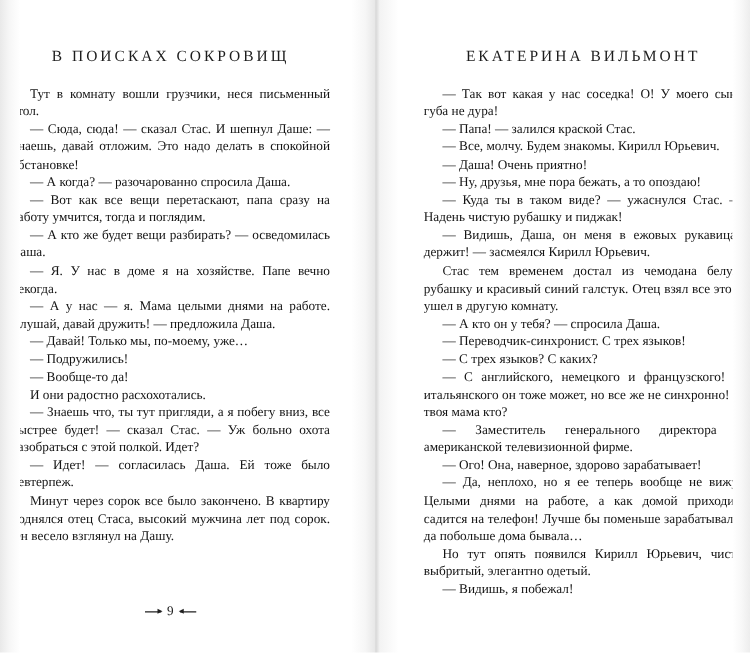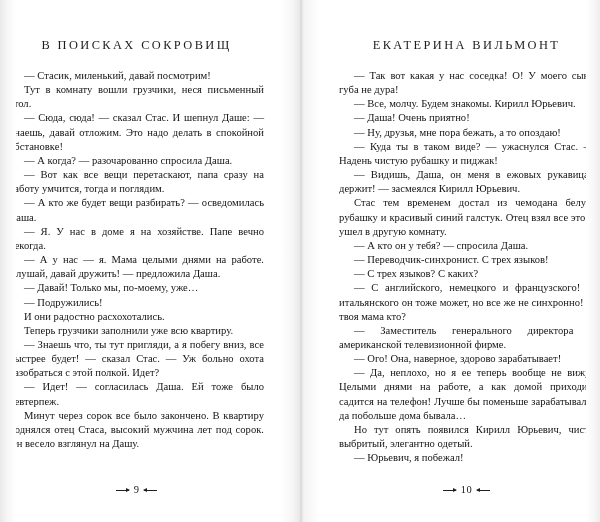--- a/index.html
+++ b/index.html
@@ -144,62 +144,59 @@
 <body>
 
 <div id="spread">
 
   <div class="gutter"></div>
 
   <div class="page page-left">
     <h1 class="running-head">В ПОИСКАХ СОКРОВИЩ</h1>
 
     <div class="body-text">
-      <p>— Стасик, миленький, давай посмотрим!</p>
       <p>Тут в комнату вошли грузчики, неся письменный стол.</p>
       <p>— Сюда, сюда! — сказал Стас. И шепнул Даше: — Знаешь, давай отложим. Это надо делать в спокойной обстановке!</p>
       <p>— А когда? — разочарованно спросила Даша.</p>
       <p>— Вот как все вещи перетаскают, папа сразу на работу умчится, тогда и поглядим.</p>
       <p>— А кто же будет вещи разбирать? — осведомилась Даша.</p>
       <p>— Я. У нас в доме я на хозяйстве. Папе вечно некогда.</p>
       <p>— А у нас — я. Мама целыми днями на работе. Слушай, давай дружить! — предложила Даша.</p>
       <p>— Давай! Только мы, по-моему, уже…</p>
       <p>— Подружились!</p>
+      <p>— Вообще-то да!</p>
       <p>И они радостно расхохотались.</p>
-      <p>Теперь грузчики заполнили уже всю квартиру.</p>
       <p>— Знаешь что, ты тут пригляди, а я побегу вниз, все быстрее будет! — сказал Стас. — Уж больно охота разобраться с этой полкой. Идет?</p>
       <p>— Идет! — согласилась Даша. Ей тоже было невтерпеж.</p>
       <p>Минут через сорок все было закончено. В квартиру поднялся отец Стаса, высокий мужчина лет под сорок. Он весело взглянул на Дашу.</p>
     </div>
 
     <div class="folio">
       <span class="dash-l"></span><span class="num">9</span><span class="dash-r"></span>
     </div>
   </div>
 
   <div class="page page-right">
     <h1 class="running-head">ЕКАТЕРИНА ВИЛЬМОНТ</h1>
 
     <div class="body-text">
       <p>— Так вот какая у нас соседка! О! У моего сына губа не дура!</p>
+      <p>— Папа! — залился краской Стас.</p>
       <p>— Все, молчу. Будем знакомы. Кирилл Юрьевич.</p>
       <p>— Даша! Очень приятно!</p>
       <p>— Ну, друзья, мне пора бежать, а то опоздаю!</p>
       <p>— Куда ты в таком виде? — ужаснулся Стас. — Надень чистую рубашку и пиджак!</p>
       <p>— Видишь, Даша, он меня в ежовых рукавицах держит! — засмеялся Кирилл Юрьевич.</p>
       <p>Стас тем временем достал из чемодана белую рубашку и красивый синий галстук. Отец взял все это и ушел в другую комнату.</p>
       <p>— А кто он у тебя? — спросила Даша.</p>
       <p>— Переводчик-синхронист. С трех языков!</p>
       <p>— С трех языков? С каких?</p>
       <p>— С английского, немецкого и французского! С итальянского он тоже может, но все же не синхронно! А твоя мама кто?</p>
       <p>— Заместитель генерального директора в американской телевизионной фирме.</p>
       <p>— Ого! Она, наверное, здорово зарабатывает!</p>
       <p>— Да, неплохо, но я ее теперь вообще не вижу! Целыми днями на работе, а как домой приходит, садится на телефон! Лучше бы поменьше зарабатывала, да побольше дома бывала…</p>
       <p>Но тут опять появился Кирилл Юрьевич, чисто выбритый, элегантно одетый.</p>
-      <p>— Юрьевич, я побежал!</p>
+      <p>— Видишь, я побежал!</p>
     </div>
 
-    <div class="folio">
-      <span class="dash-l"></span><span class="num">10</span><span class="dash-r"></span>
-    </div>
   </div>
 
 </div>
 
 </body></html>

